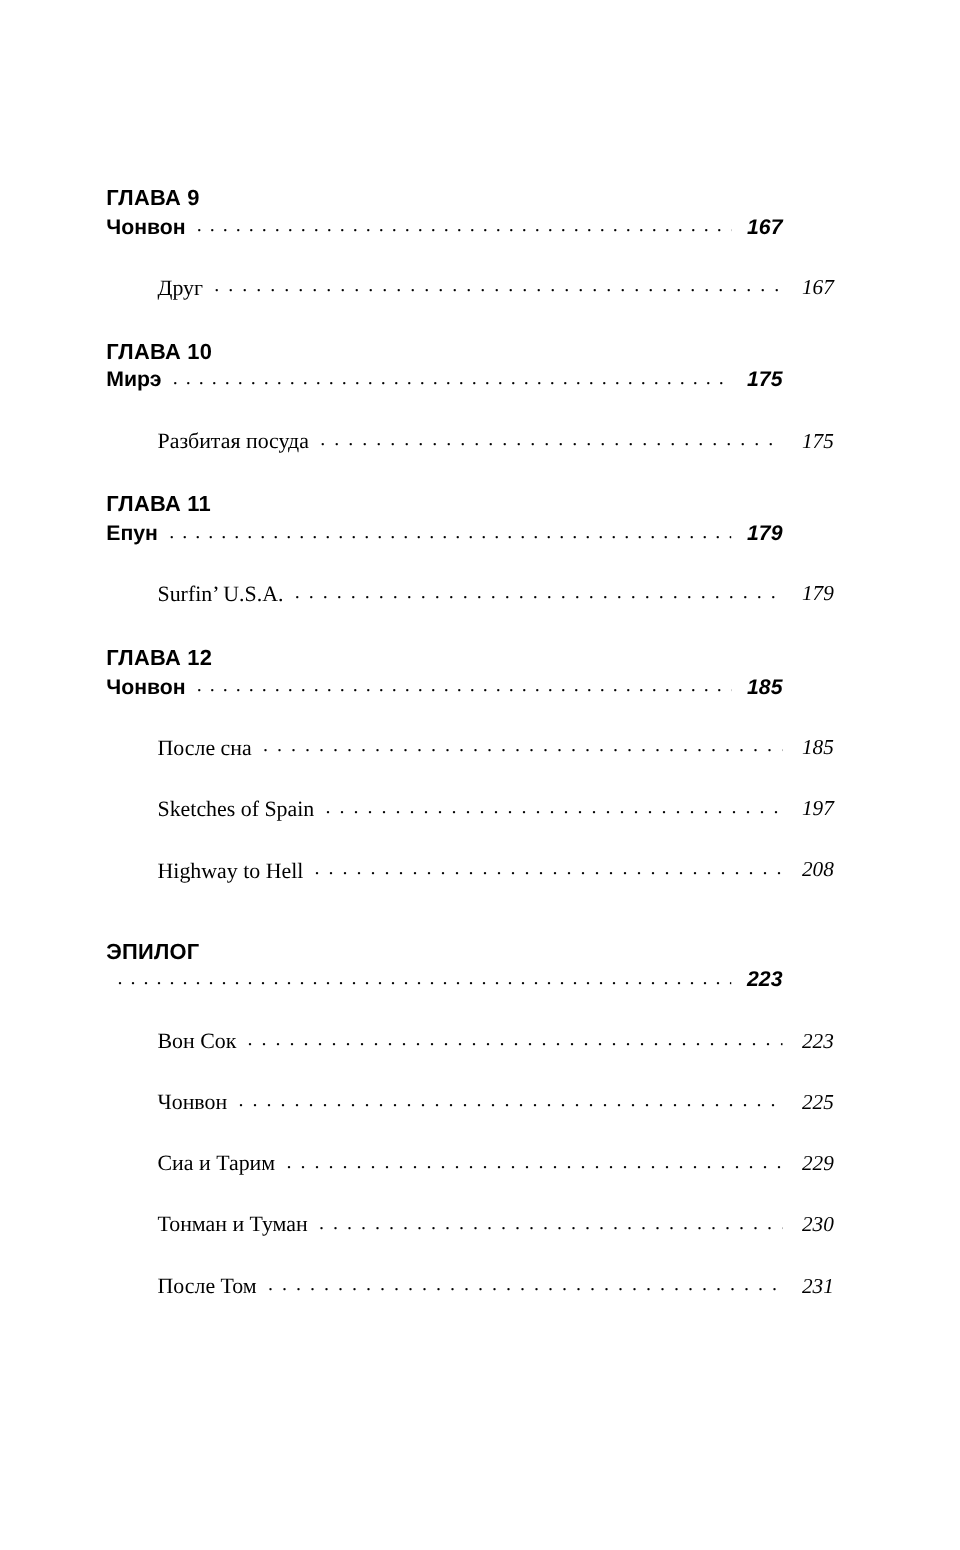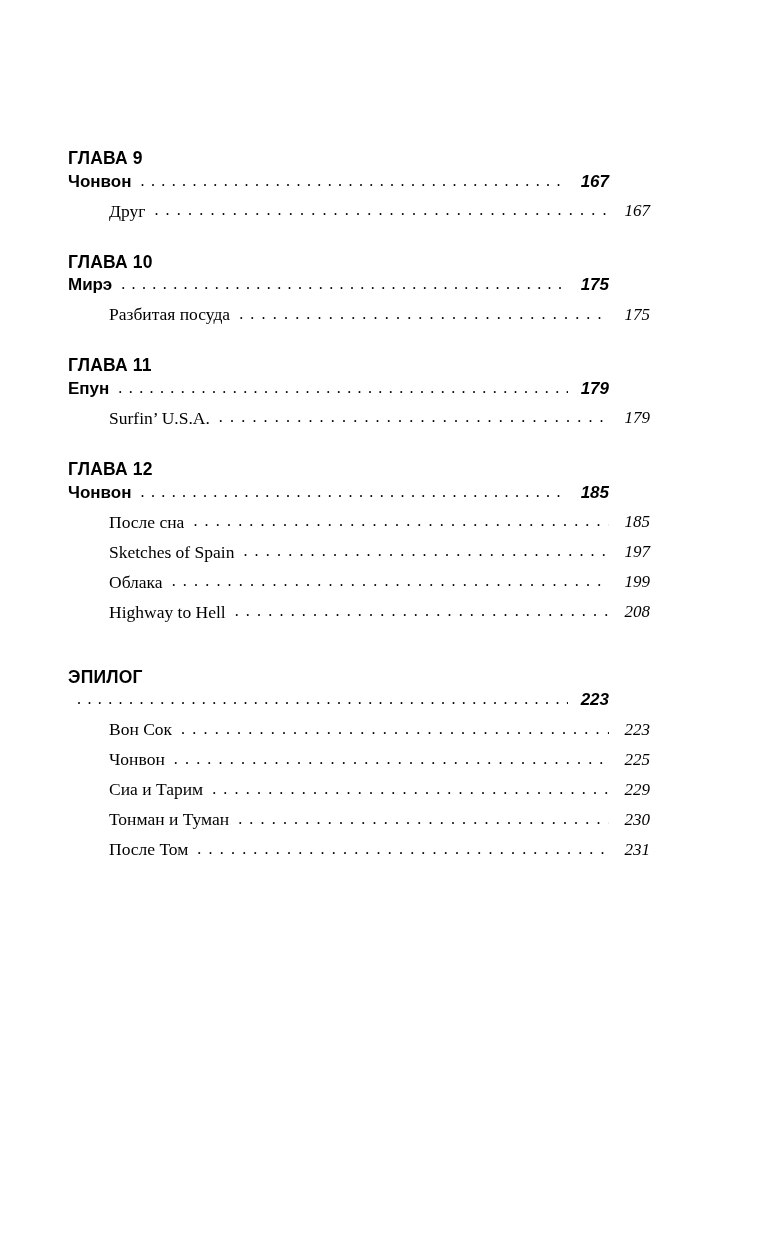--- a/index.html
+++ b/index.html
@@ -16,21 +16,21 @@
     overflow: hidden;
   }
 
   .page {
     position: absolute;
     left: 0;
     top: 0;
     width: 768px;
     height: 1240px;
     box-sizing: border-box;
-    padding: 148px 128px 0 68px;
+    padding: 148px 128px 0 85px;
   }
 
   .toc {
     width: 541px;
   }
 
   
   .chapter-group {
     margin-bottom: 30px;
   }
@@ -97,21 +97,21 @@
     font-size: 17px;
   }
   .row.head .leader::after {
     font-size: 16px;
     letter-spacing: 1.2px;
   }
 
   
   .row.sub {
     padding-left: 41px;
-    margin-top: 9px;
+    margin-top: 28px;
   }
   .row.sub .title {
     font-family: "Liberation Serif", serif;
     font-size: 17.5px;
   }
   .row.sub .page-num {
     font-family: "Liberation Serif", serif;
     font-size: 17px;
   }
   .row.sub .leader::after {
@@ -192,25 +192,20 @@
           <span class="title">После сна</span>
           <span class="leader"></span>
           <span class="page-num">185</span>
         </div>
         <div class="row sub">
           <span class="title">Sketches of Spain</span>
           <span class="leader"></span>
           <span class="page-num">197</span>
         </div>
         <div class="row sub">
-          <span class="title">Облака</span>
-          <span class="leader"></span>
-          <span class="page-num">199</span>
-        </div>
-        <div class="row sub">
           <span class="title">Highway to Hell</span>
           <span class="leader"></span>
           <span class="page-num">208</span>
         </div>
       </div>
     </div>
 
     <div class="chapter-group epilogue">
       <div class="chapter-label">ЭПИЛОГ</div>
       <div class="rows">

